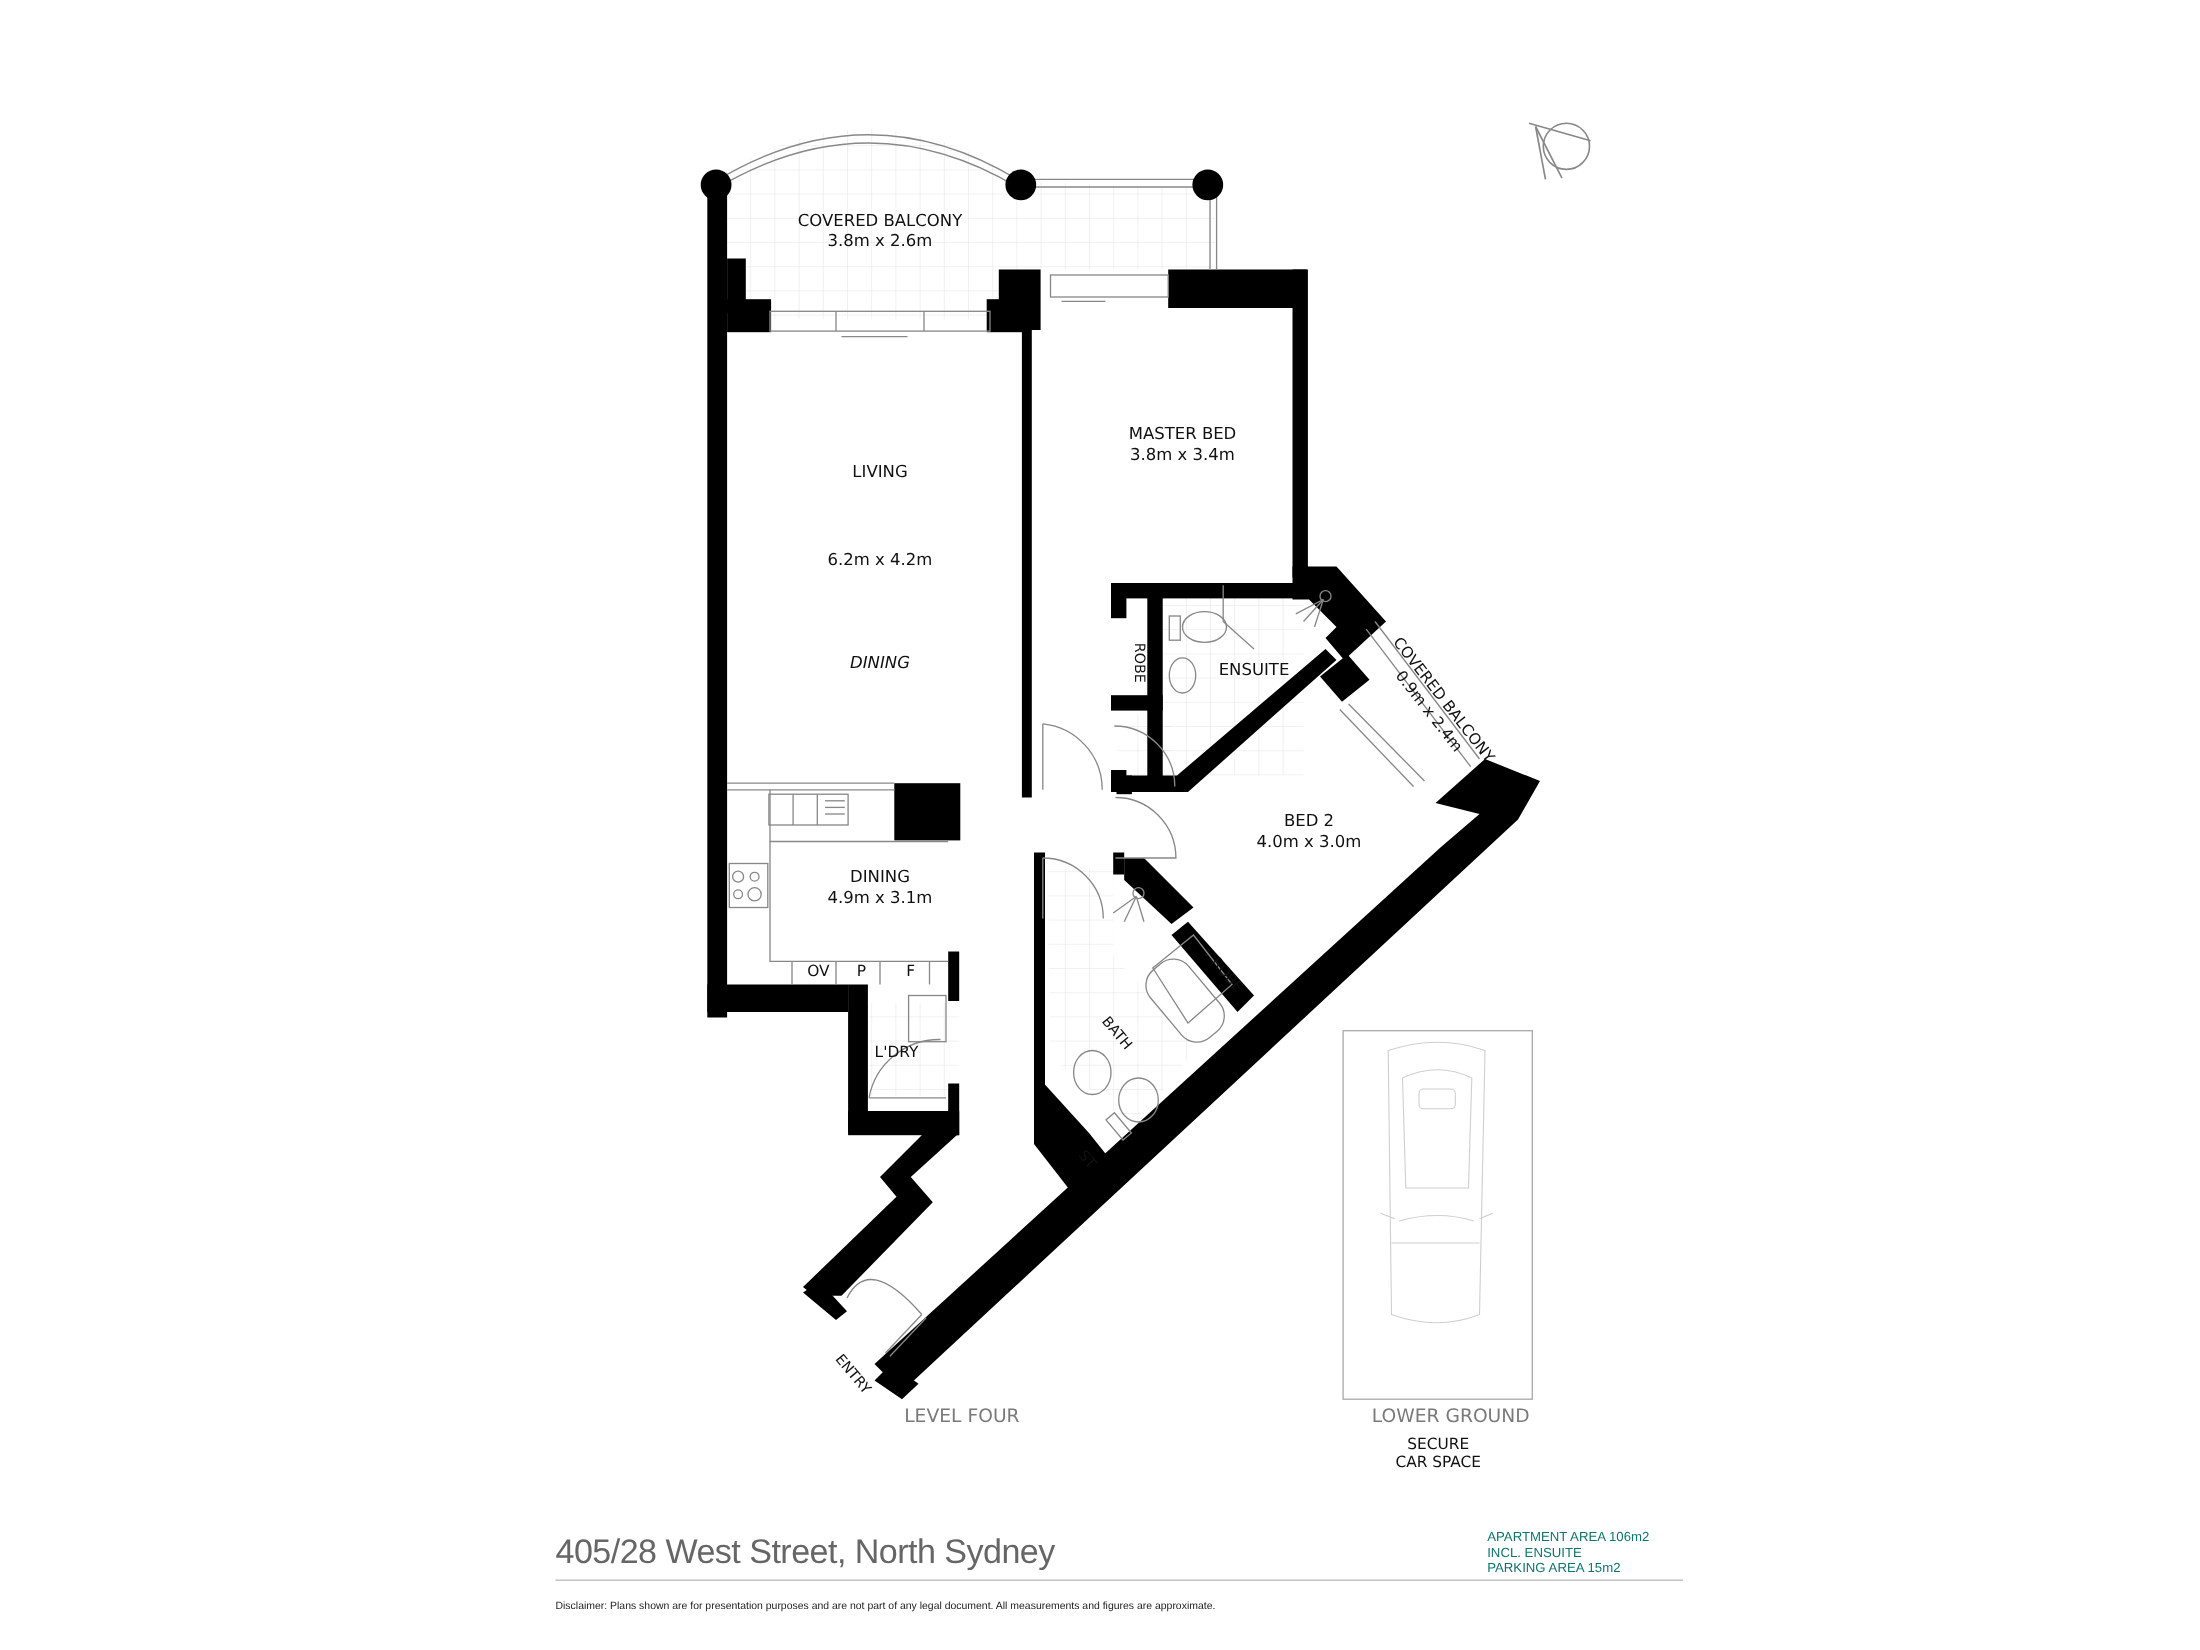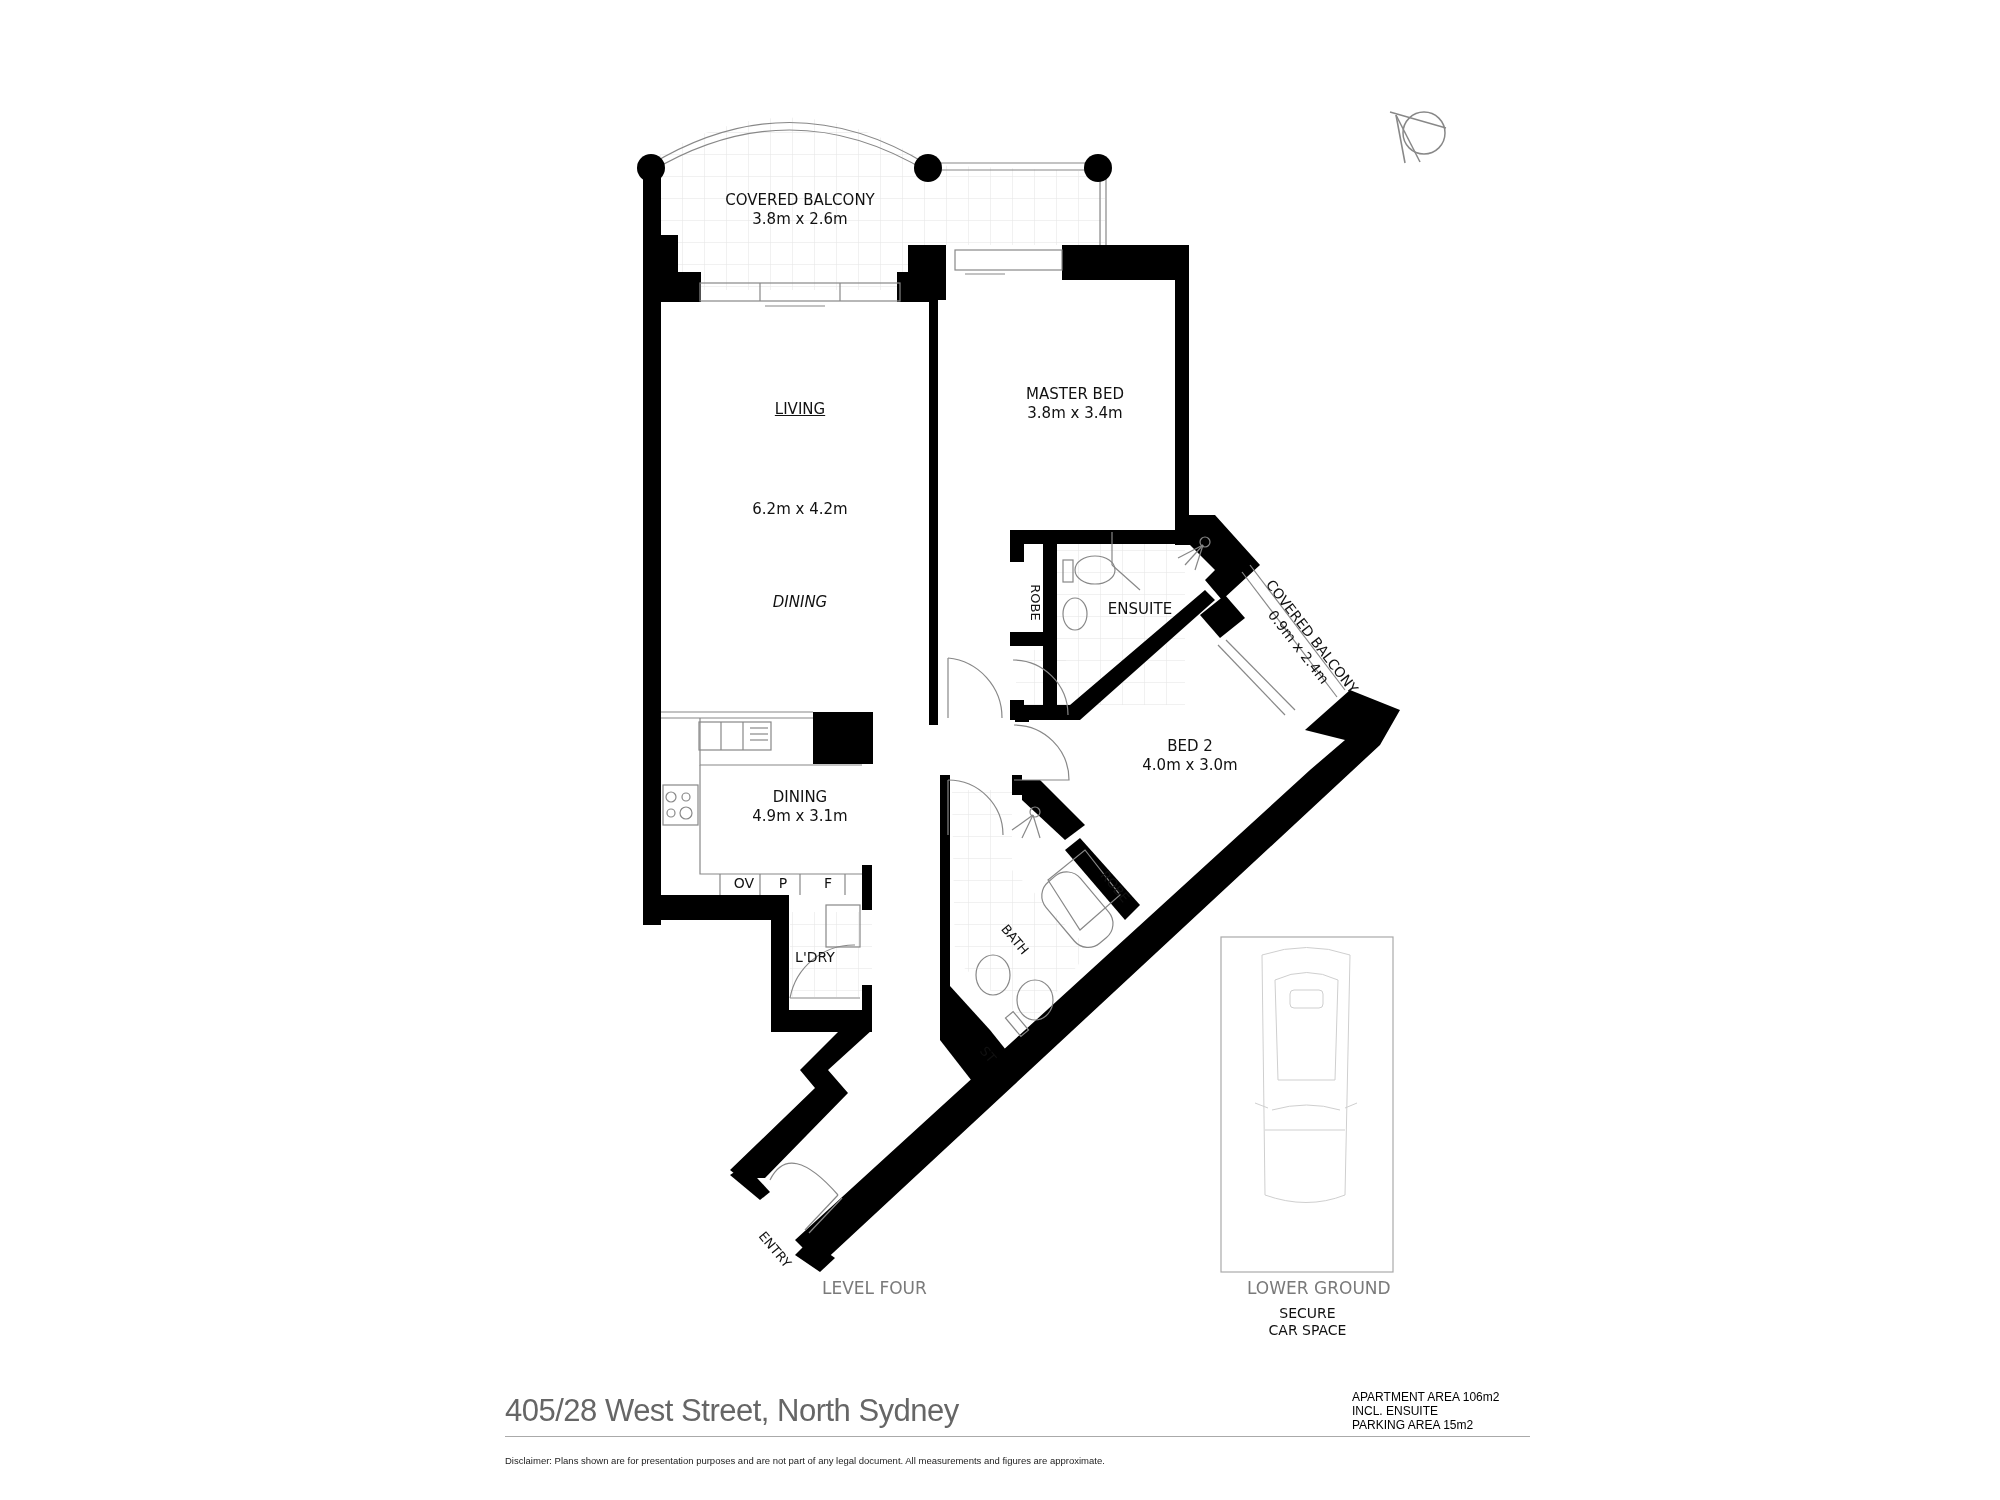--- a/index.html
+++ b/index.html
@@ -5,21 +5,21 @@
   html, body { margin:0; padding:0; background:#ffffff; }
   body { width:2000px; height:1500px; position:relative; overflow:hidden;
          font-family:"DejaVu Sans", "Liberation Sans", sans-serif; }
   #plan { position:absolute; left:0; top:0; width:2000px; height:1500px; }
   .lbl { position:absolute; color:#111; font-size:15px; text-align:center; line-height:19px; white-space:nowrap; }
   .lbl-grey { position:absolute; color:#7a7a7a; font-size:17px; white-space:nowrap; }
   .rot { transform-origin:center center; }
   #address { position:absolute; left:505px; top:1393px; font-family:"Liberation Sans", sans-serif;
              font-size:31px; color:#666; letter-spacing:-0.5px; }
   #areas { position:absolute; left:1352px; top:1390px; font-family:"Liberation Sans", sans-serif;
-           font-size:12px; line-height:14px; color:#000000; }
+           font-size:12px; line-height:14px; color:#0f766e; }
   #rule { position:absolute; left:505px; top:1436px; width:1025px; height:1px; background:#aaa; }
   #disclaimer { position:absolute; left:505px; top:1455px; font-family:"Liberation Sans", sans-serif;
                 font-size:9.5px; color:#222; }
 </style>
 </head>
 <body>
 
 <svg id="plan" viewBox="0 0 2000 1500" xmlns="http://www.w3.org/2000/svg">
   <defs>
     <pattern id="tile" width="22" height="22" patternUnits="userSpaceOnUse">
@@ -184,21 +184,21 @@
     <line x1="1390" y1="112" x2="1446" y2="128"></line>
     <line x1="1396" y1="115" x2="1420" y2="162"></line>
     <line x1="1396" y1="115" x2="1405" y2="163"></line>
   </g>
 </svg>
 
 <div class="lbl" style="left:720px;top:191px;width:160px;">
   <div>COVERED BALCONY</div>
   <div>3.8m x 2.6m</div>
 </div>
-<div class="lbl" style="left:740px;top:400px;width:120px;text-decoration:underline;">LIVING</div>
+<div class="lbl" style="left:740px;top:420px;width:120px;">LIVING</div>
 <div class="lbl" style="left:740px;top:500px;width:120px;">6.2m x 4.2m</div>
 <div class="lbl" style="left:740px;top:593px;width:120px;font-style:italic;">DINING</div>
 <div class="lbl" style="left:1000px;top:385px;width:150px;">
   <div>MASTER BED</div>
   <div>3.8m x 3.4m</div>
 </div>
 <div class="lbl rot" style="left:1010px;top:593px;width:50px;transform:rotate(90deg);font-size:13px;">ROBE</div>
 <div class="lbl" style="left:1095px;top:600px;width:90px;">ENSUITE</div>
 <div class="lbl rot" style="left:1225px;top:625px;width:160px;transform:rotate(52deg);font-size:14px;line-height:17px;">
   <div>COVERED BALCONY</div>

